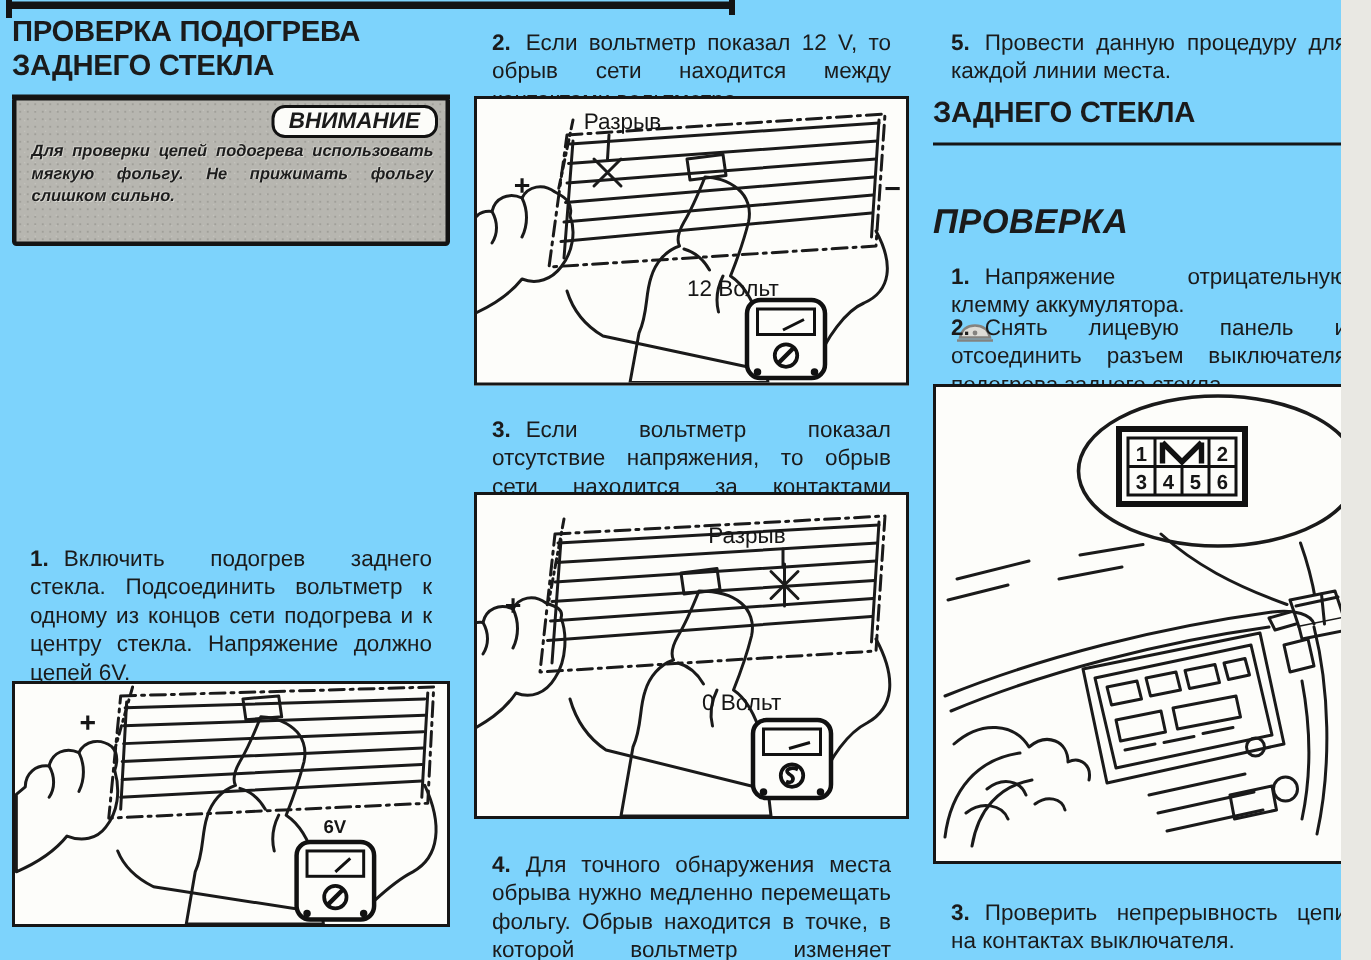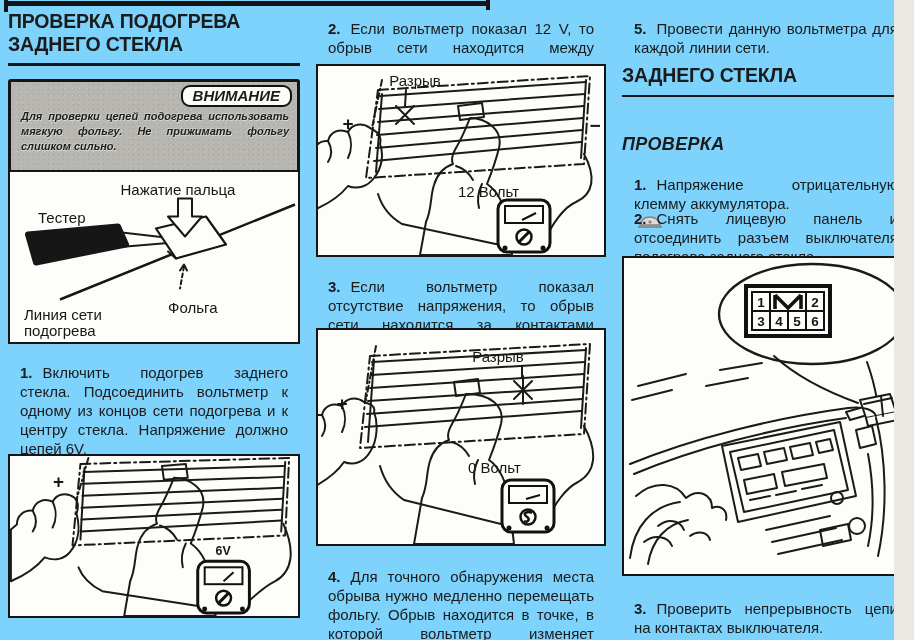--- a/index.html
+++ b/index.html
@@ -7,30 +7,30 @@
         font-family:"Liberation Sans",sans-serif;color:#1b1b1b;}
   .col{position:absolute;top:0;height:640px;}
   #col1{left:8px;width:292px;}
   #col2{left:316px;width:290px;}
   #col3{left:622px;width:288px;}
   .blk{position:absolute;left:0;width:100%;}
   h1{margin:0;font-size:19.5px;line-height:1.18;font-weight:bold;letter-spacing:-0.2px;
      border-bottom:3.5px solid #161616;padding-bottom:7px;}
   h2{margin:0;font-size:19.5px;line-height:1.18;font-weight:bold;letter-spacing:-0.2px;
      border-bottom:2.5px solid #161616;padding-bottom:8px;}
-  .subhead{font-size:18px;font-weight:bold;font-style:italic;letter-spacing:.3px;}
+  .subhead{font-size:23px;font-weight:bold;font-style:italic;letter-spacing:.3px;}
   .step{margin:12px;font-size:15px;line-height:1.26;text-align:justify;}
   .step .num{font-weight:bold;margin-right:10px;}
   .figbox{box-sizing:border-box;border:2.2px solid #161616;background:#fdfdfa;}
   
   .warn{box-sizing:border-box;border:3px solid #141414;border-radius:3px;height:100px;
         background-color:#b7b6b0;
         background-image:radial-gradient(#a09f99 14%,rgba(0,0,0,0) 15%),
                          radial-gradient(#c9c8c2 12%,rgba(0,0,0,0) 13%);
-        background-size:5px 5px,7px 7px;background-position:0 0,2px 3px;position:relative;margin-top:15px;}
+        background-size:5px 5px,7px 7px;background-position:0 0,2px 3px;position:relative;}
   .warn-badge{position:absolute;top:3px;right:5px;background:#fcfcf9;border:2.5px solid #111;
         border-radius:9px;padding:0 10px 1px 10px;font-size:15px;font-weight:bold;font-style:italic;}
   .warn-text{position:absolute;left:10px;right:8px;top:27px;font-size:11px;font-weight:bold;
         font-style:italic;line-height:1.35;text-align:justify;color:#1d1d1d;
         text-shadow:0.6px 0.6px 0 #d9d8d2,-0.6px -0.6px 0 #cfcec8;}
   
   svg{display:block;}
   svg text{font-family:"Liberation Sans",sans-serif;fill:#161616;}
   .flabel{font-size:15px;}
   .fsmall{font-size:12.5px;font-weight:bold;}
@@ -57,37 +57,20 @@
         <div>ПРОВЕРКА ПОДОГРЕВА</div>
         <div>ЗАДНЕГО СТЕКЛА</div>
       </h1>
     </div>
 
     <div class="blk warn" style="top:64px;">
       <div class="warn-badge">ВНИМАНИЕ</div>
       <div class="warn-text">Для проверки цепей подогрева использовать мягкую фольгу. Не прижимать фольгу слишком сильно.</div>
     </div>
 
-    <div class="blk figbox" style="top:170px;height:174px;">
-      <svg width="100%" height="100%" viewBox="0 0 288 169">
-        <line x1="50" y1="127" x2="285" y2="32" stroke="#161616" stroke-width="2.5"></line>
-        <path d="M 18,62 L 108,54 L 116,72 L 26,90 Z" fill="#161616" stroke="#161616" stroke-width="6" stroke-linejoin="round"></path>
-        <path d="M 112,60 L 164,66 M 116,74 L 164,70" class="art"></path>
-        <path d="M 146,56 L 196,44 L 216,72 L 166,86 Z" fill="#fdfdfa" stroke="#161616" stroke-width="2.2" stroke-linejoin="round"></path>
-        <path d="M 166,86 L 158,79" class="art"></path>
-        <path d="M 168,26 L 182,26 L 182,44 L 192,44 L 175,64 L 158,44 L 168,44 Z" fill="#fdfdfa" stroke="#161616" stroke-width="2" stroke-linejoin="round"></path>
-        <path d="M 174,94 L 170,116" class="art" stroke-dasharray="4 3"></path>
-        <path d="M 170,98 L 174,92 L 177,98" class="art"></path>
-        <text x="168" y="22" class="flabel" text-anchor="middle">Нажатие пальца</text>
-        <text x="28" y="50" class="flabel">Тестер</text>
-        <text x="158" y="140" class="flabel">Фольга</text>
-        <text x="14" y="147" class="flabel">Линия сети</text>
-        <text x="14" y="163" class="flabel">подогрева</text>
-      </svg>
-    </div>
 
     <div class="blk" style="top:352px;">
       <p class="step"><b class="num">1.</b><span>Включить подогрев заднего стекла. Подсоединить вольтметр к одному из концов сети подогрева и к центру стекла. Напряжение должно цепей 6V.</span></p>
     </div>
 
     <div class="blk figbox" style="top:454px;height:164px;">
       <svg width="100%" height="100%" viewBox="0 0 288 161">
         <path d="M 70,8 L 280,2 L 276,80 L 62,90 Z" class="art" stroke-dasharray="10 4 2 4" stroke-width="2.2"></path>
         <path d="M 74,12 L 70,84 M 276,6 L 272,76" class="art" stroke-width="3"></path>
         <g class="art">
@@ -207,21 +190,21 @@
     </div>
 
     <div class="blk" style="top:556px;">
       <p class="step"><b class="num">4.</b><span>Для точного обнаружения места обрыва нужно медленно перемещать фольгу. Обрыв находится в точке, в которой вольтметр изменяет показания.</span></p>
     </div>
   </div>
 
   <div class="col" id="col3">
 
     <div class="blk" style="top:8px;">
-      <p class="step"><b class="num">5.</b><span>Провести данную вольтметра для каждой линии сети.</span></p>
+      <p class="step"><b class="num">5.</b><span>Провести данную процедуру для каждой линии места.</span></p>
     </div>
 
     <div class="blk" style="top:64px;">
       <h2>
         <div>ЗАДНЕГО СТЕКЛА</div>
       </h2>
     </div>
 
     <div class="blk subhead" style="top:134px;">ПРОВЕРКА</div>
 

